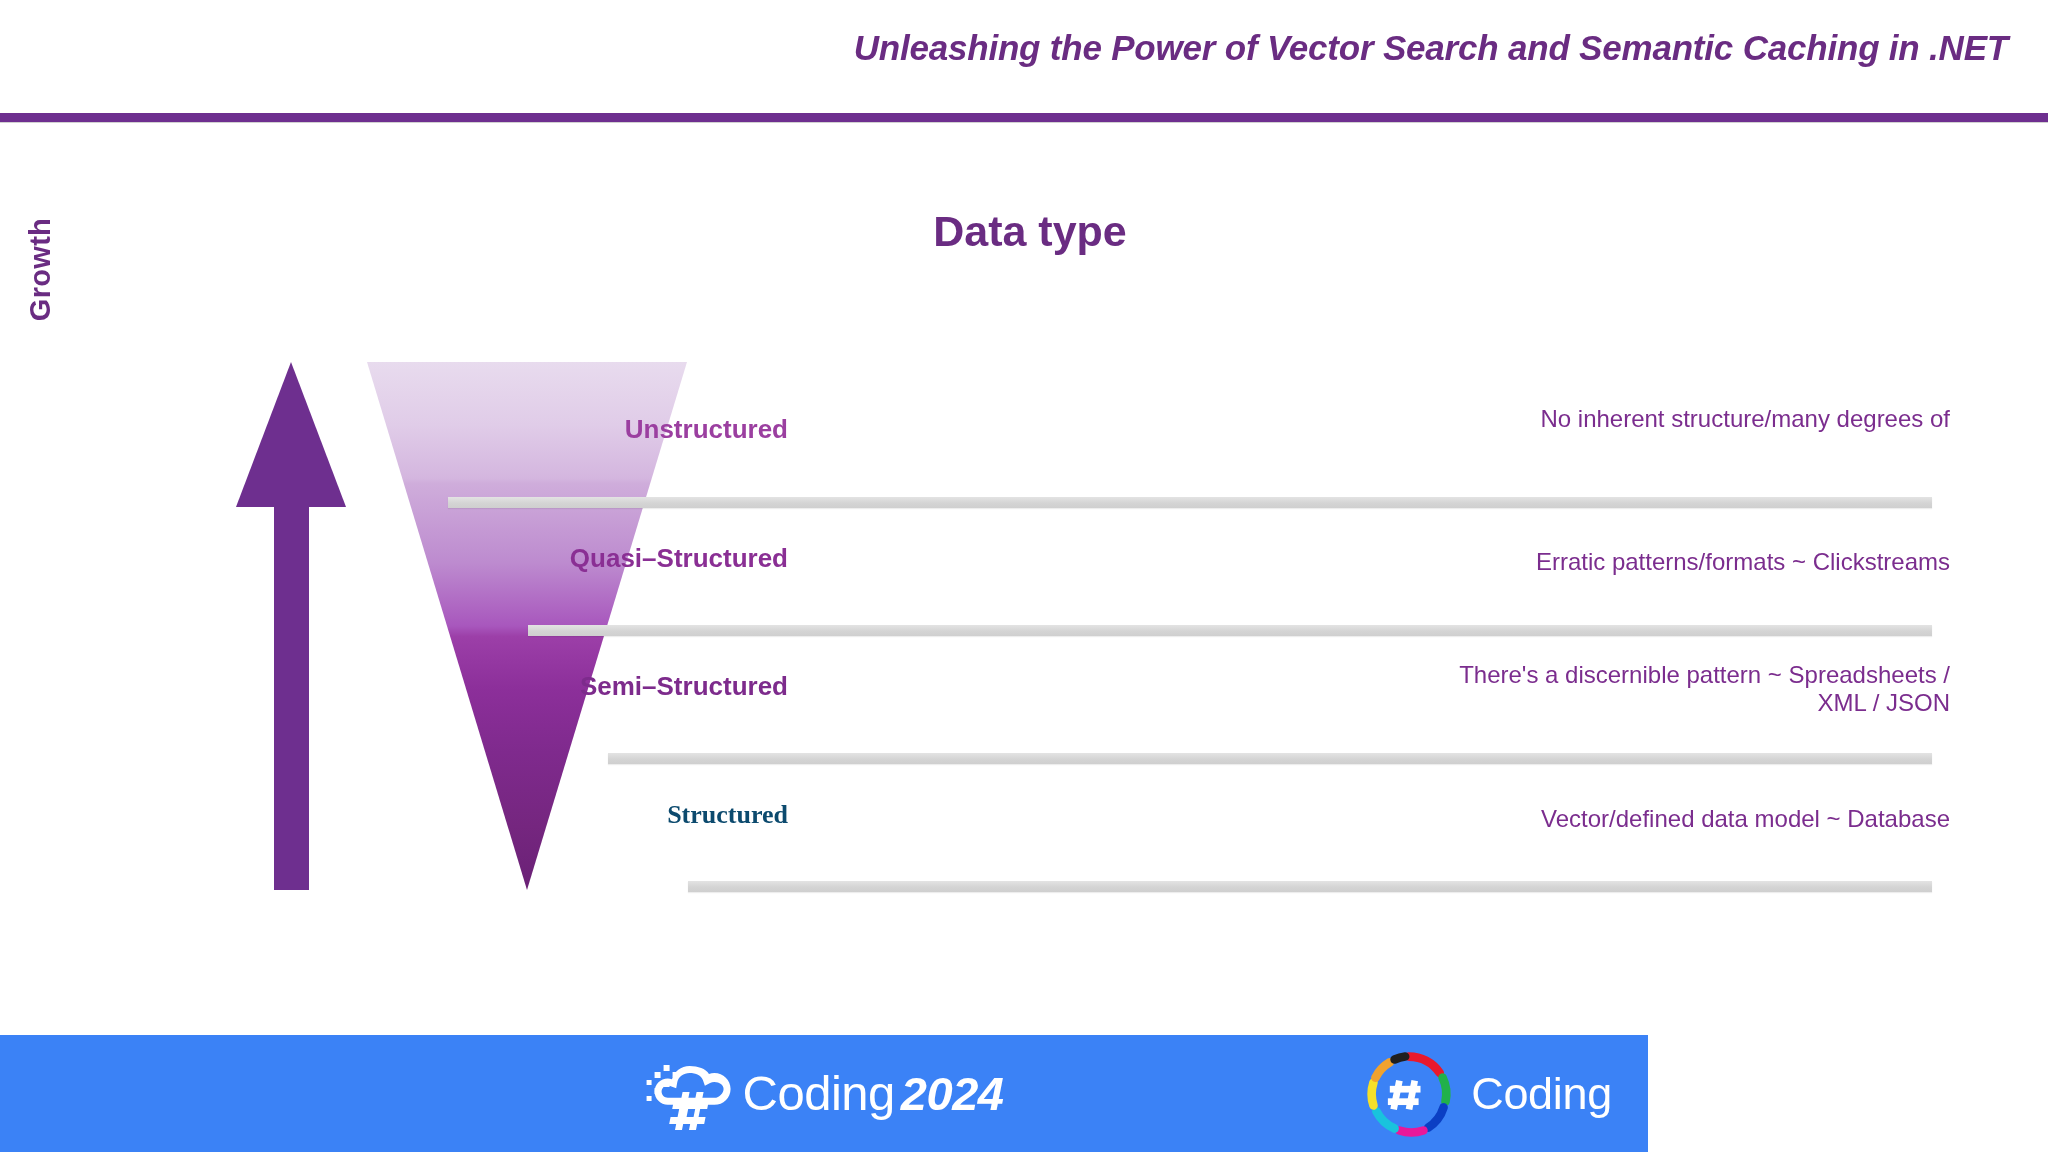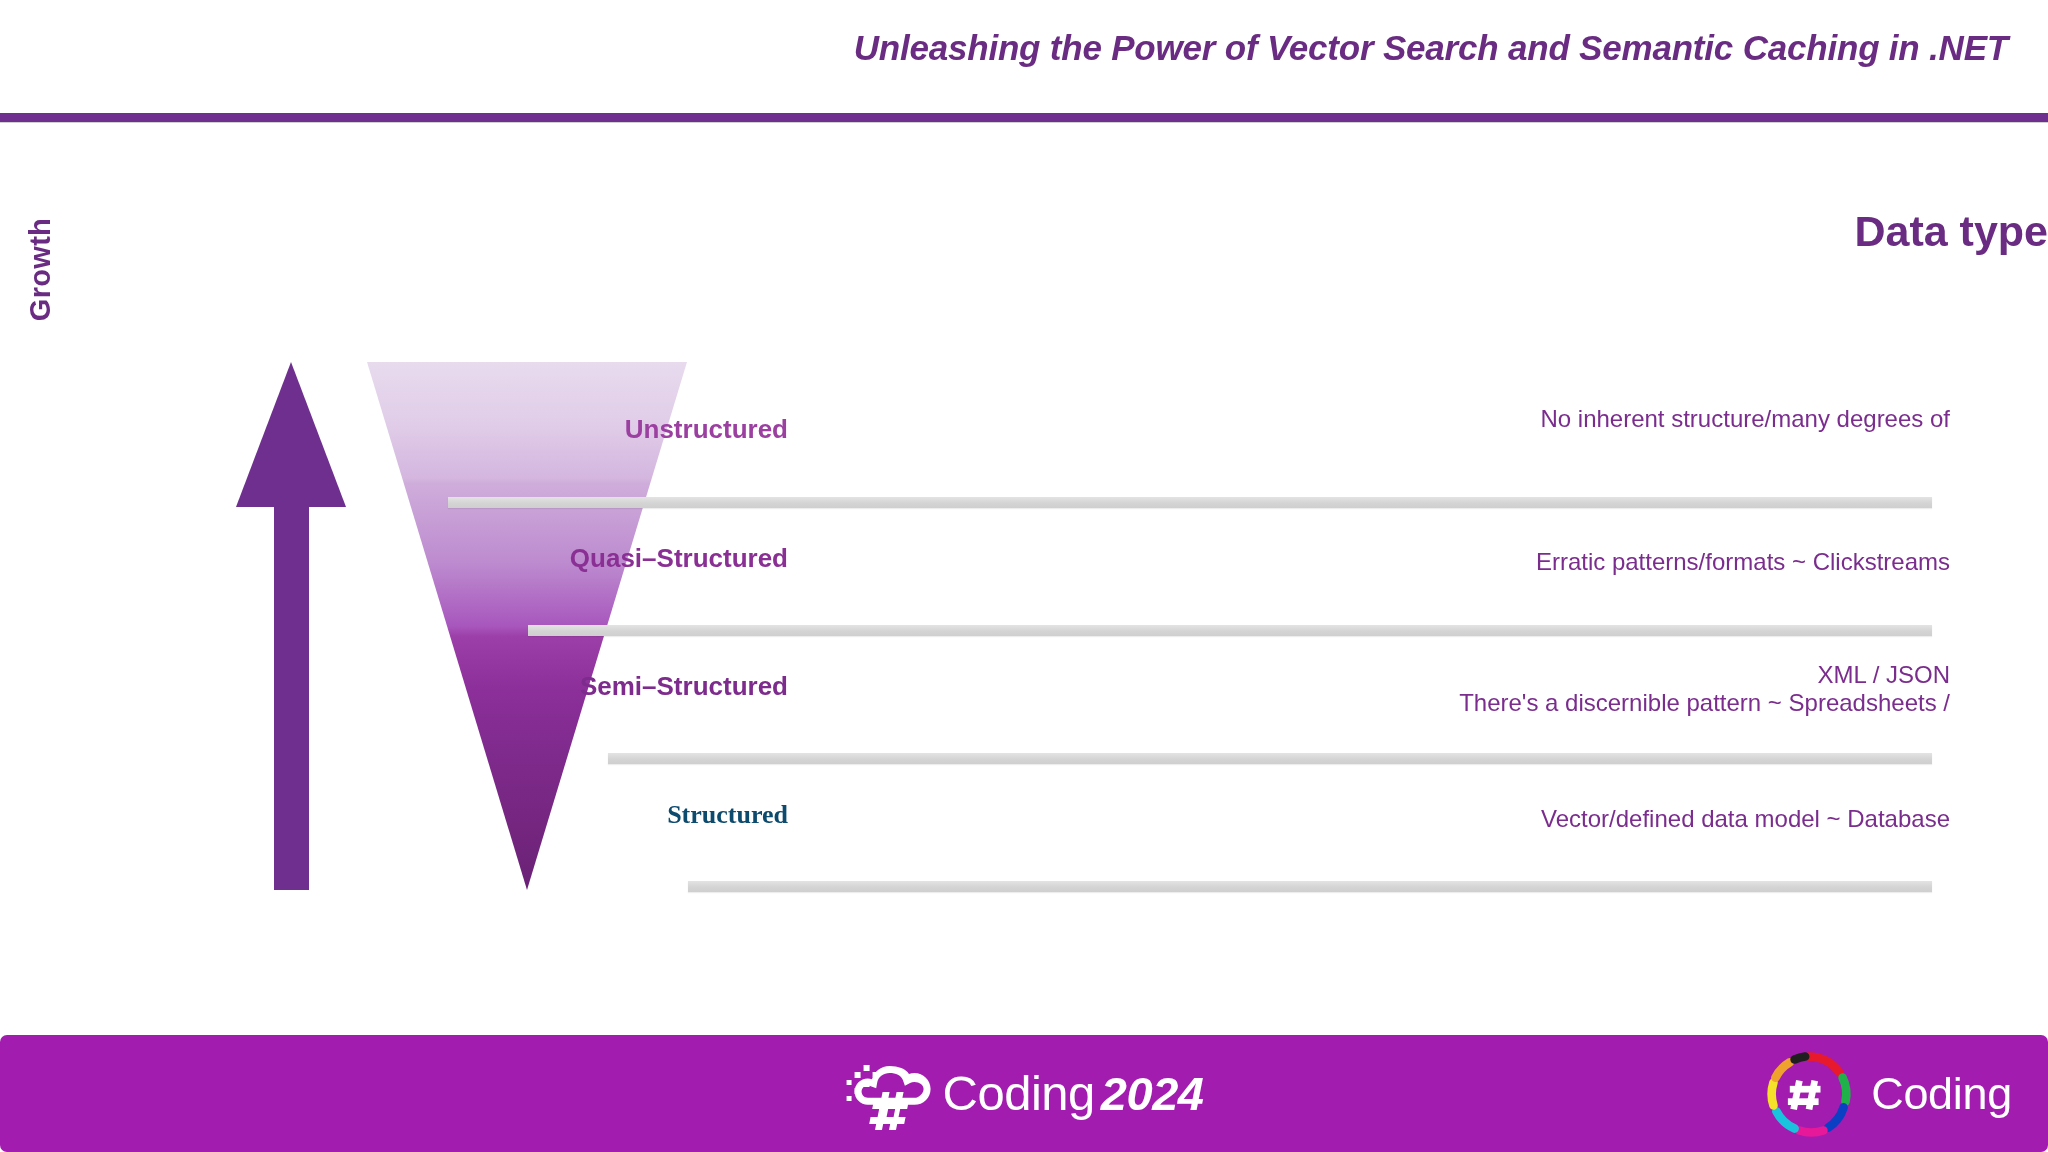--- a/index.html
+++ b/index.html
@@ -44,21 +44,21 @@
     background: #6e2f8f;
     box-shadow: 0 1px 0 rgba(0,0,0,0.18);
   }
 
   
   #slide-heading {
     position: absolute;
     left: 0;
     top: 207px;
     width: 2048px;
-    text-align: right;
+    text-align: center;
     font-size: 43px;
     font-weight: bold;
     color: #6a2c82;
     letter-spacing: 0px;
     padding-left: 12px;
     box-sizing: border-box;
   }
 
   
   #growth-arrow-wrap {
@@ -132,24 +132,23 @@
     line-height: 1.17;
     text-align: right;
   }
   .tier-desc.align-right { text-align: right; }
 
   
   #footer {
     position: absolute;
     left: 0;
     top: 1035px;
-    width: 2048px;
+    width: 1648px;
     height: 117px;
-    background: #a21caf;
-    border-radius: 7px;
+    background: #3b82f6;
   }
 
   
   #footer-logo-center {
     position: absolute;
     left: 50%;
     top: 50%;
     transform: translate(-50%, -50%);
     display: flex;
     align-items: center;
@@ -240,22 +239,22 @@
   <div>No  inherent structure/many degrees of</div>
 </div>
 
 <div class="tier-label" style="top:543px; right:1260px; color:#8a2f94;">Quasi–Structured</div>
 <div class="tier-desc" style="left:1330px; top:548px; width:620px;">
   <div>Erratic patterns/formats ~ Clickstreams</div>
 </div>
 
 <div class="tier-label" style="top:671px; right:1260px; color:#7d2b8c;">Semi–Structured</div>
 <div class="tier-desc align-right" style="left:1330px; top:661px; width:620px;">
+  <div>There's a discernible pattern ~ Spreadsheets /</div>
   <div>XML / JSON</div>
-  <div>There's a discernible pattern ~ Spreadsheets /</div>
 </div>
 
 <div class="tier-label" style="top:800px; right:1260px; color:#0c4a6e;font-family:Liberation Serif, serif;">Structured</div>
 <div class="tier-desc" style="left:1330px; top:805px; width:620px;">
   <div>Vector/defined data model ~ Database</div>
 </div>
 
 <div id="footer">
 
   <div id="footer-logo-center">

